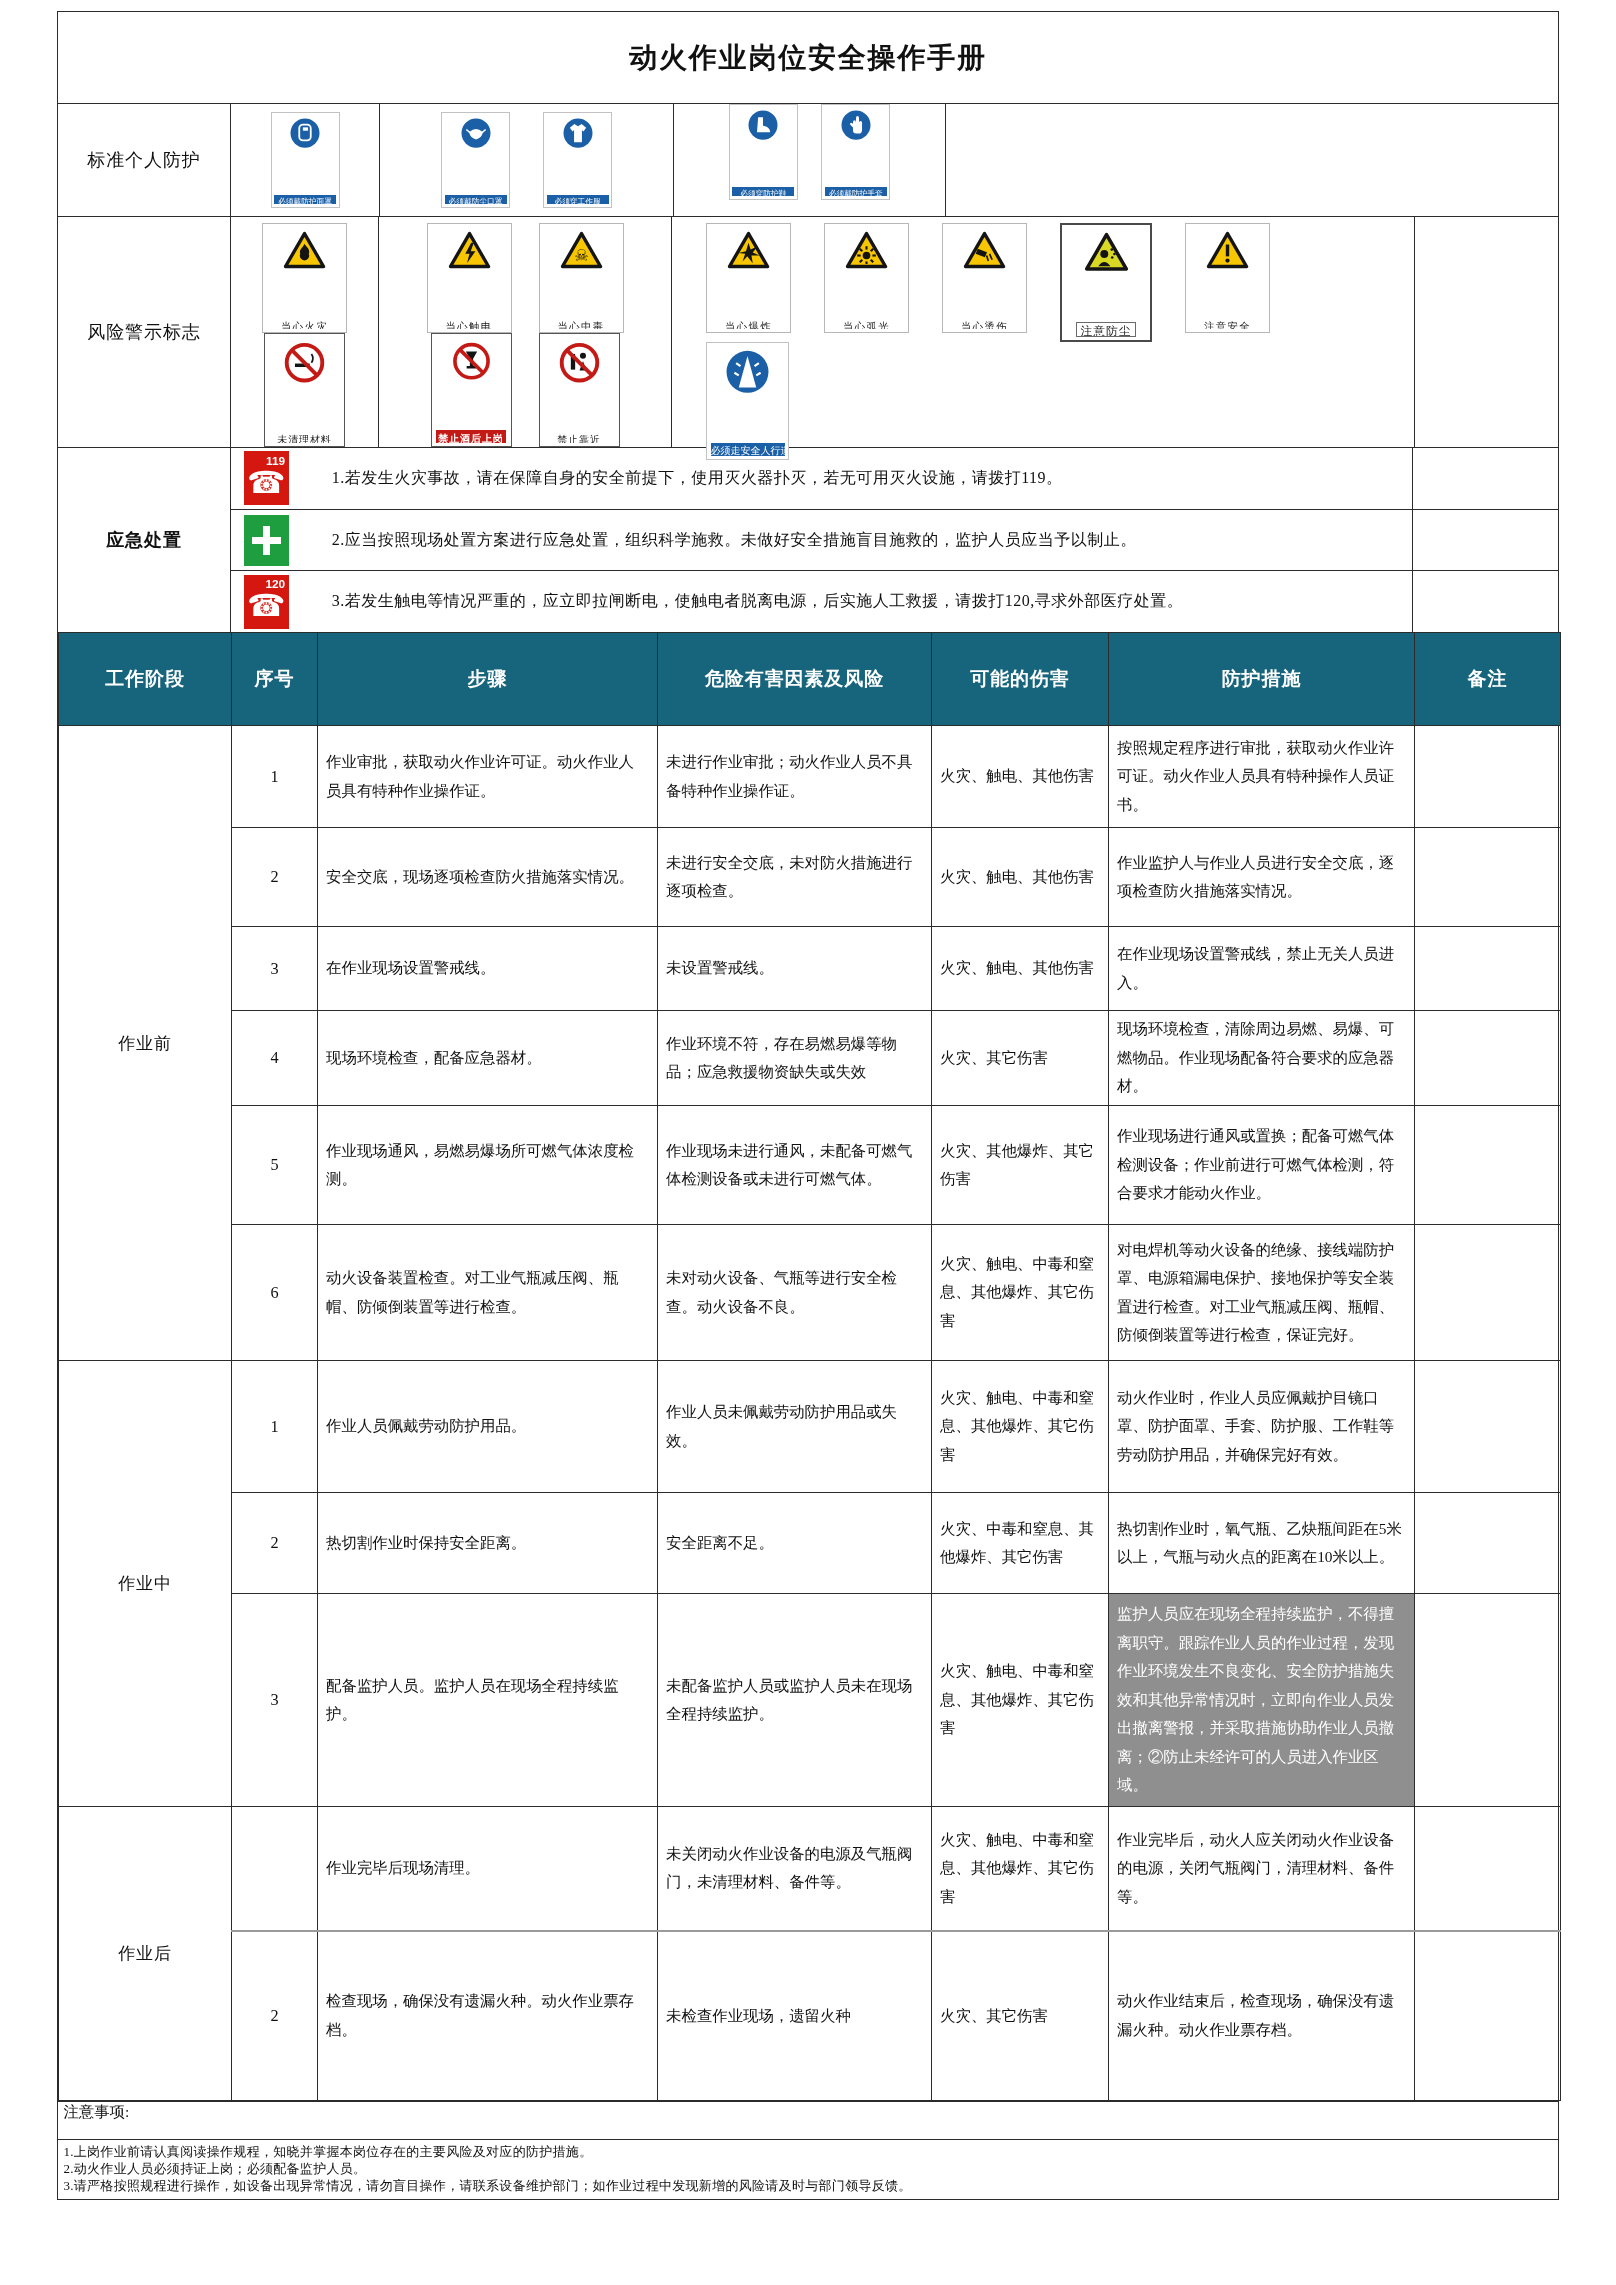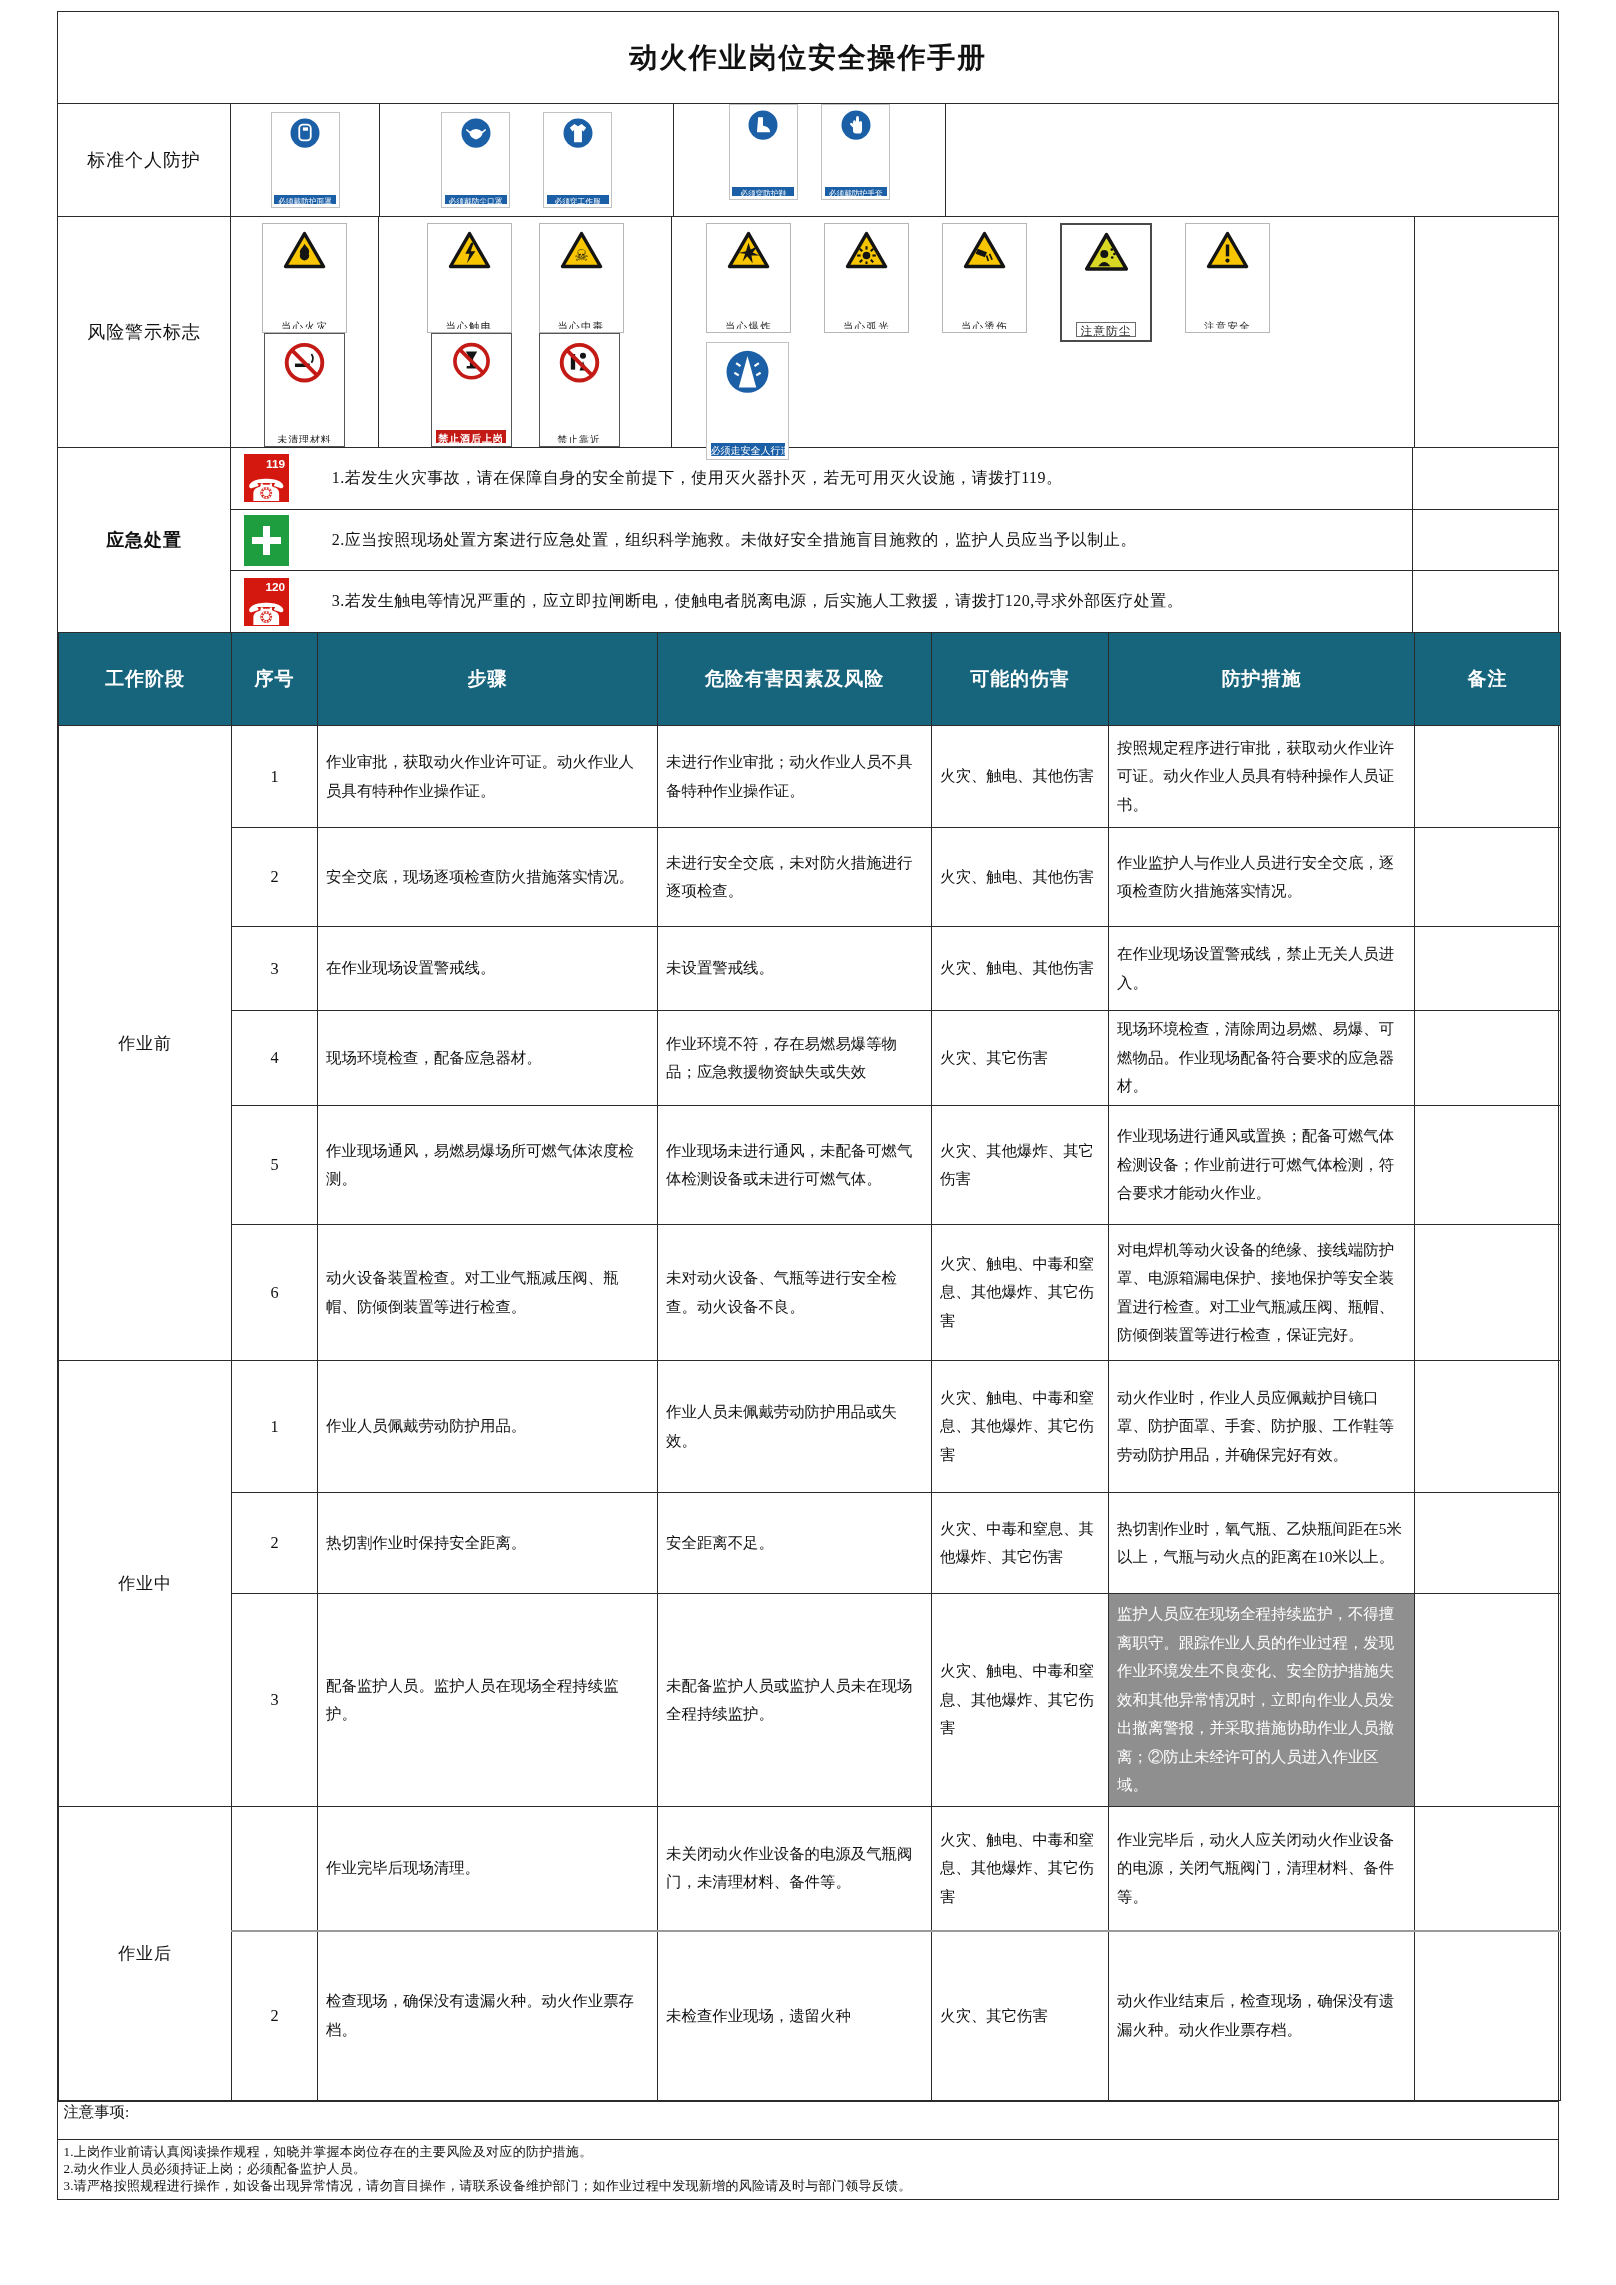--- a/index.html
+++ b/index.html
@@ -54,21 +54,21 @@
   .g3 .srow{justify-content:flex-start;padding-left:34px;gap:33px;}
   .rfill{width:145px;flex:0 0 145px;}
   
   .emerg{height:185px;}
   .emerg .labelcol{font-weight:600;}
   .emrows{flex:1;display:flex;flex-direction:column;}
   .emrow{flex:1;display:flex;align-items:center;border-top:0.9px solid #2b2b2b;}
   .emrow:first-child{border-top:none;}
   .emrow .etext{flex:1;font-size:16px;padding-left:43px;padding-right:7.2px;letter-spacing:0.5px;}
   .emrow .efill{width:145px;flex:0 0 145px;align-self:stretch;border-left:0.9px solid #2b2b2b;}
-  .call{position:relative;width:45px;height:48px;margin-left:12.7px;background:#D4180F;color:#fff;display:flex;align-items:flex-end;justify-content:center;flex:0 0 45px;}
+  .call{position:relative;width:45px;height:54px;margin-left:12.7px;background:#D4180F;color:#fff;display:flex;align-items:center;justify-content:center;flex:0 0 45px;}
   .call .ph{font-family:"DejaVu Sans",sans-serif;font-size:31px;line-height:1;transform:translateY(3.6px);}
   .call .num{position:absolute;top:2.7px;right:3.6px;font-family:"Liberation Sans",sans-serif;font-weight:bold;font-size:11.8px;}
   .aid{width:45px;height:51px;margin-left:12.7px;background:#1E9E3E;display:flex;align-items:center;justify-content:center;flex:0 0 45px;}
   .cross{position:relative;width:29px;height:29px;}
   .cross::before{content:"";position:absolute;left:11px;top:0;width:7.2px;height:29px;background:#fff;}
   .cross::after{content:"";position:absolute;left:0;top:11px;width:29px;height:7.2px;background:#fff;}
   
   table.main{border-collapse:collapse;table-layout:fixed;width:100%;}
   table.main td,table.main th{border:0.9px solid #2b2b2b;box-sizing:border-box;padding:3.6px 8.1px;font-weight:normal;}
   table.main th{background:#17647D;color:#fff;font-weight:bold;font-size:19px;letter-spacing:0.9px;padding:3.6px 1.8px;}

